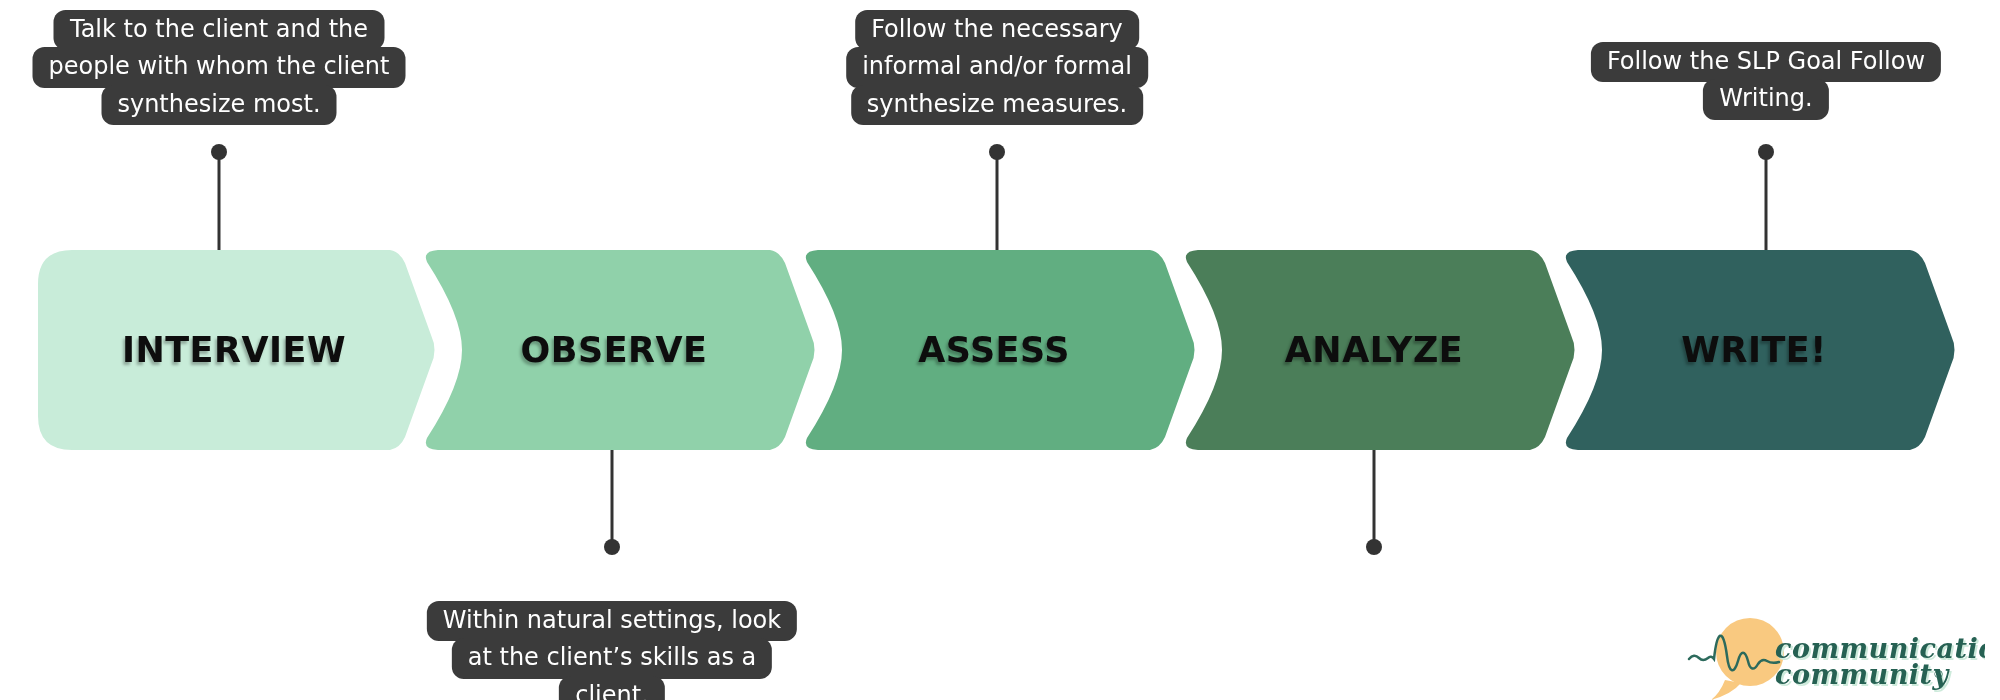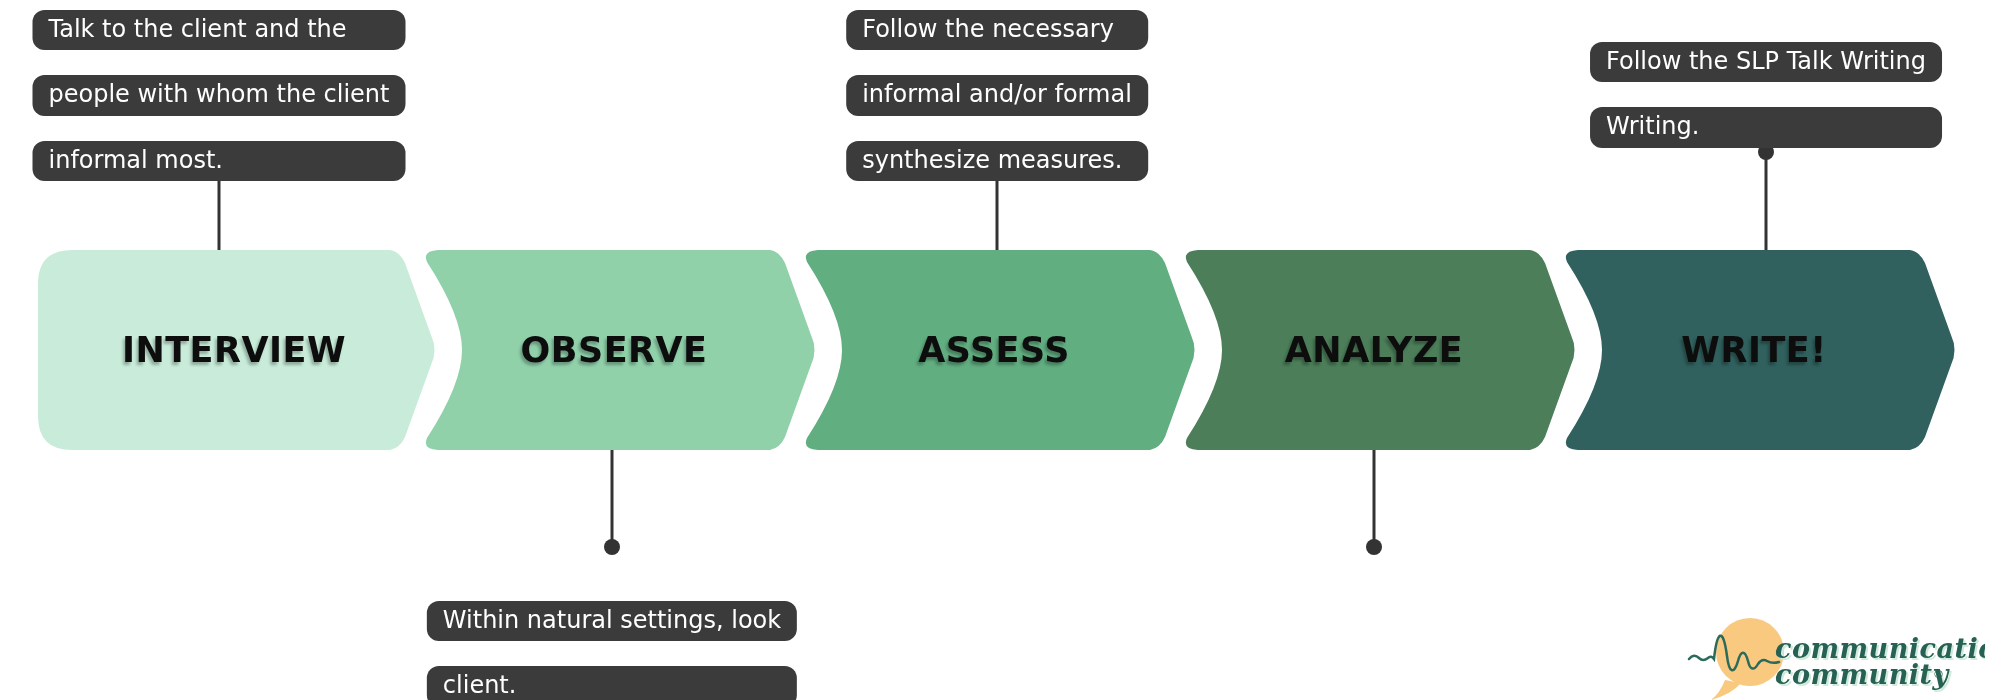--- a/index.html
+++ b/index.html
@@ -16,22 +16,22 @@
     font-weight:800;
     font-size:35px;
     letter-spacing:0.5px;
     fill:#0d0d0d;
     text-shadow:-2px 3px 3px rgba(0,0,0,0.28);
   }
   .callout{
     position:absolute;
     display:flex;
     flex-direction:column;
+    align-items:center;
     transform:translateX(-50%);
-    gap:28px;
   }
   .callout .line{
     background:#3b3b3b;
     color:#ffffff;
     font-size:24px;
     line-height:1.1;
     padding:6px 16px 8px 16px;
     border-radius:12px;
     white-space:nowrap;
     margin-top:-3px;
@@ -89,36 +89,37 @@
 
     <g transform="translate(1558,250)">
       <path d="M 20 0 H 352 Q 362 2 367 13 L 393 85 Q 400 100 393 115 L 367 187 Q 362 198 352 200 H 20 Q 4 199 9 188 Q 44 134 44 100 Q 44 66 9 12 Q 4 1 20 0 Z" fill="#30615e"></path>
       <text class="step-label" x="196" y="112" text-anchor="middle">WRITE!</text>
     </g>
   </svg>
 
   <div class="callout" style="left:219px;top:10px;">
     <span class="line">Talk to the client and the</span>
     <span class="line">people with whom the client</span>
-    <span class="line">informal most.</span>
+    <span class="line">synthesize most.</span>
   </div>
 
   <div class="callout" style="left:997px;top:10px;">
     <span class="line">Follow the necessary</span>
     <span class="line">informal and/or formal</span>
     <span class="line">synthesize measures.</span>
   </div>
 
   <div class="callout" style="left:1766px;top:42px;">
-    <span class="line">Follow the SLP Talk Writing</span>
+    <span class="line">Follow the SLP Goal Follow</span>
     <span class="line">Writing.</span>
   </div>
 
   <div class="callout" style="left:612px;top:601px;">
     <span class="line">Within natural settings, look</span>
+    <span class="line">at the client’s skills as a</span>
     <span class="line">client.</span>
   </div>
 
 
   <svg class="flow-svg" style="left:1675px;top:610px;" width="310" height="90" viewBox="0 0 310 90">
     <circle cx="75" cy="42" r="34" fill="#f9c980"></circle>
     <path d="M 50 70 Q 45 83 36 90 Q 57 84 66 73 Z" fill="#f9c980"></path>
     <path d="M 14 49 Q 19 43 24 48 Q 28 52 33 48 Q 36 45 39 49 C 42 21 48 16 52 46 C 54 63 59 65 63 51 C 66 40 70 40 73 51 C 75 60 79 61 83 54 Q 87 48 92 51 Q 97 54 104 52" fill="none" stroke-width="2.5" stroke-linecap="round" stroke="#2c6a5c"></path>
     <text class="logo-text" x="100" y="48" font-size="27" fill="#266153">communication</text>
     <text class="logo-text" x="100" y="74" font-size="27" fill="#266153">community</text>

